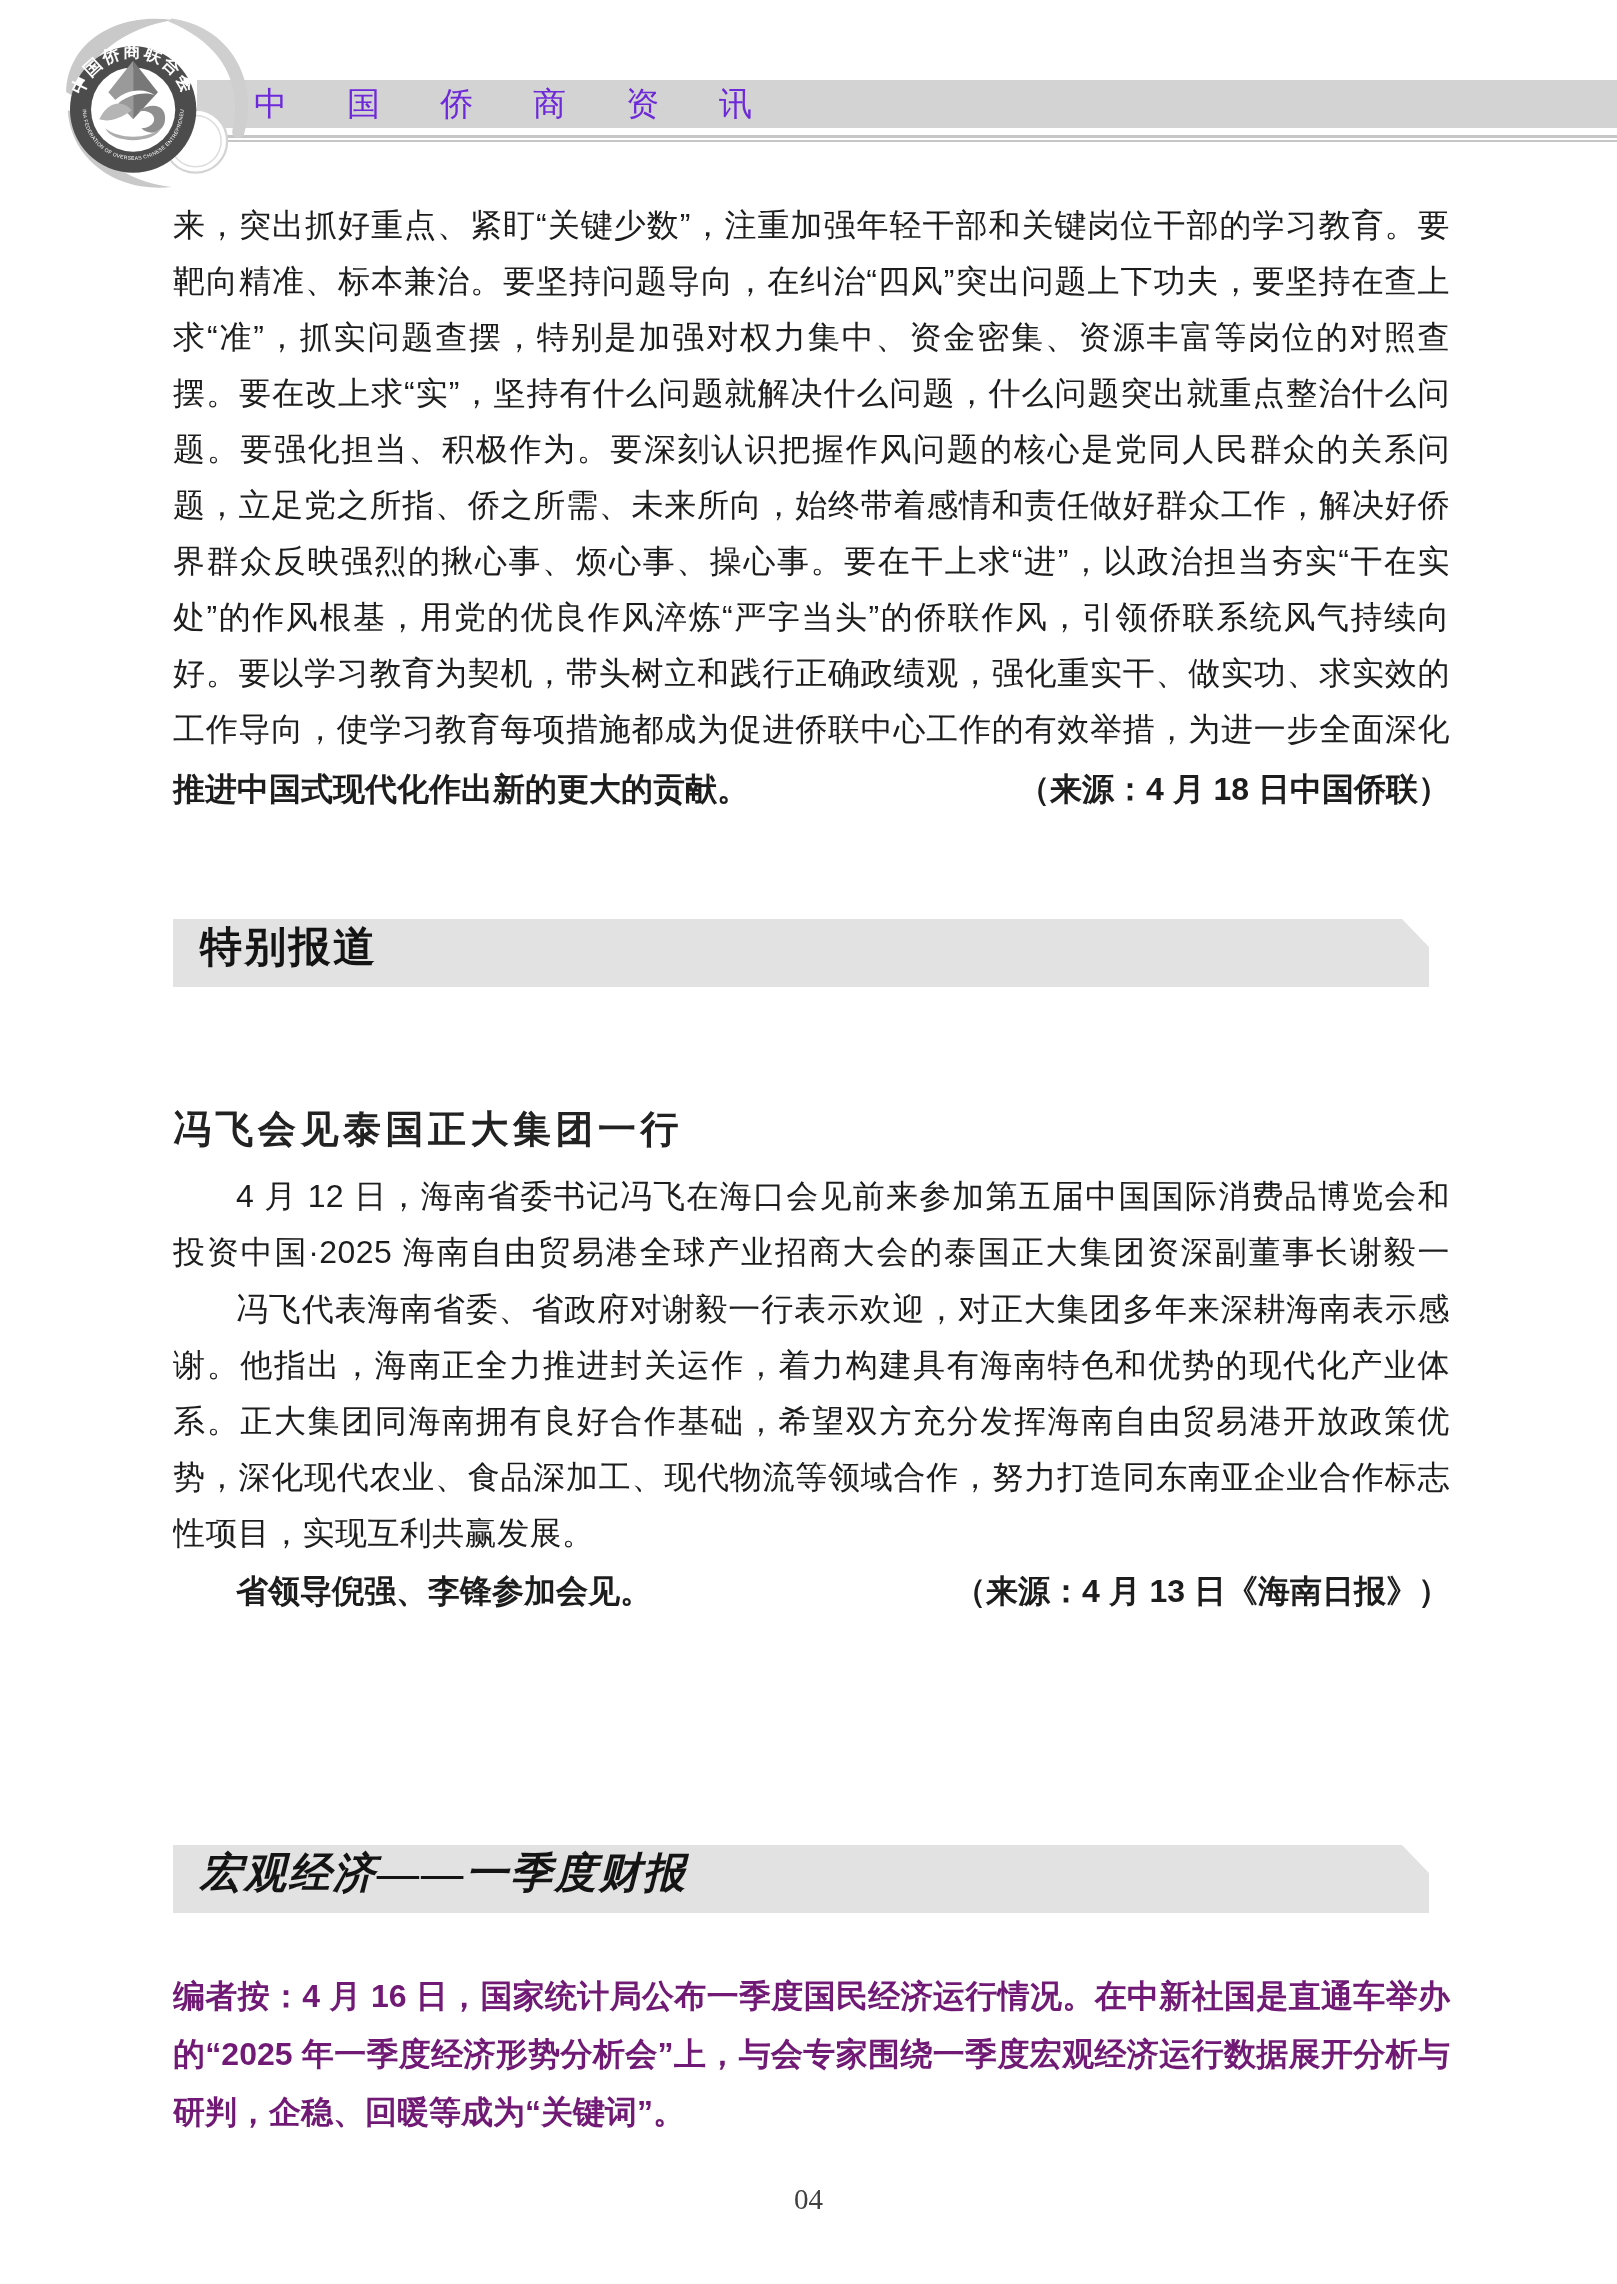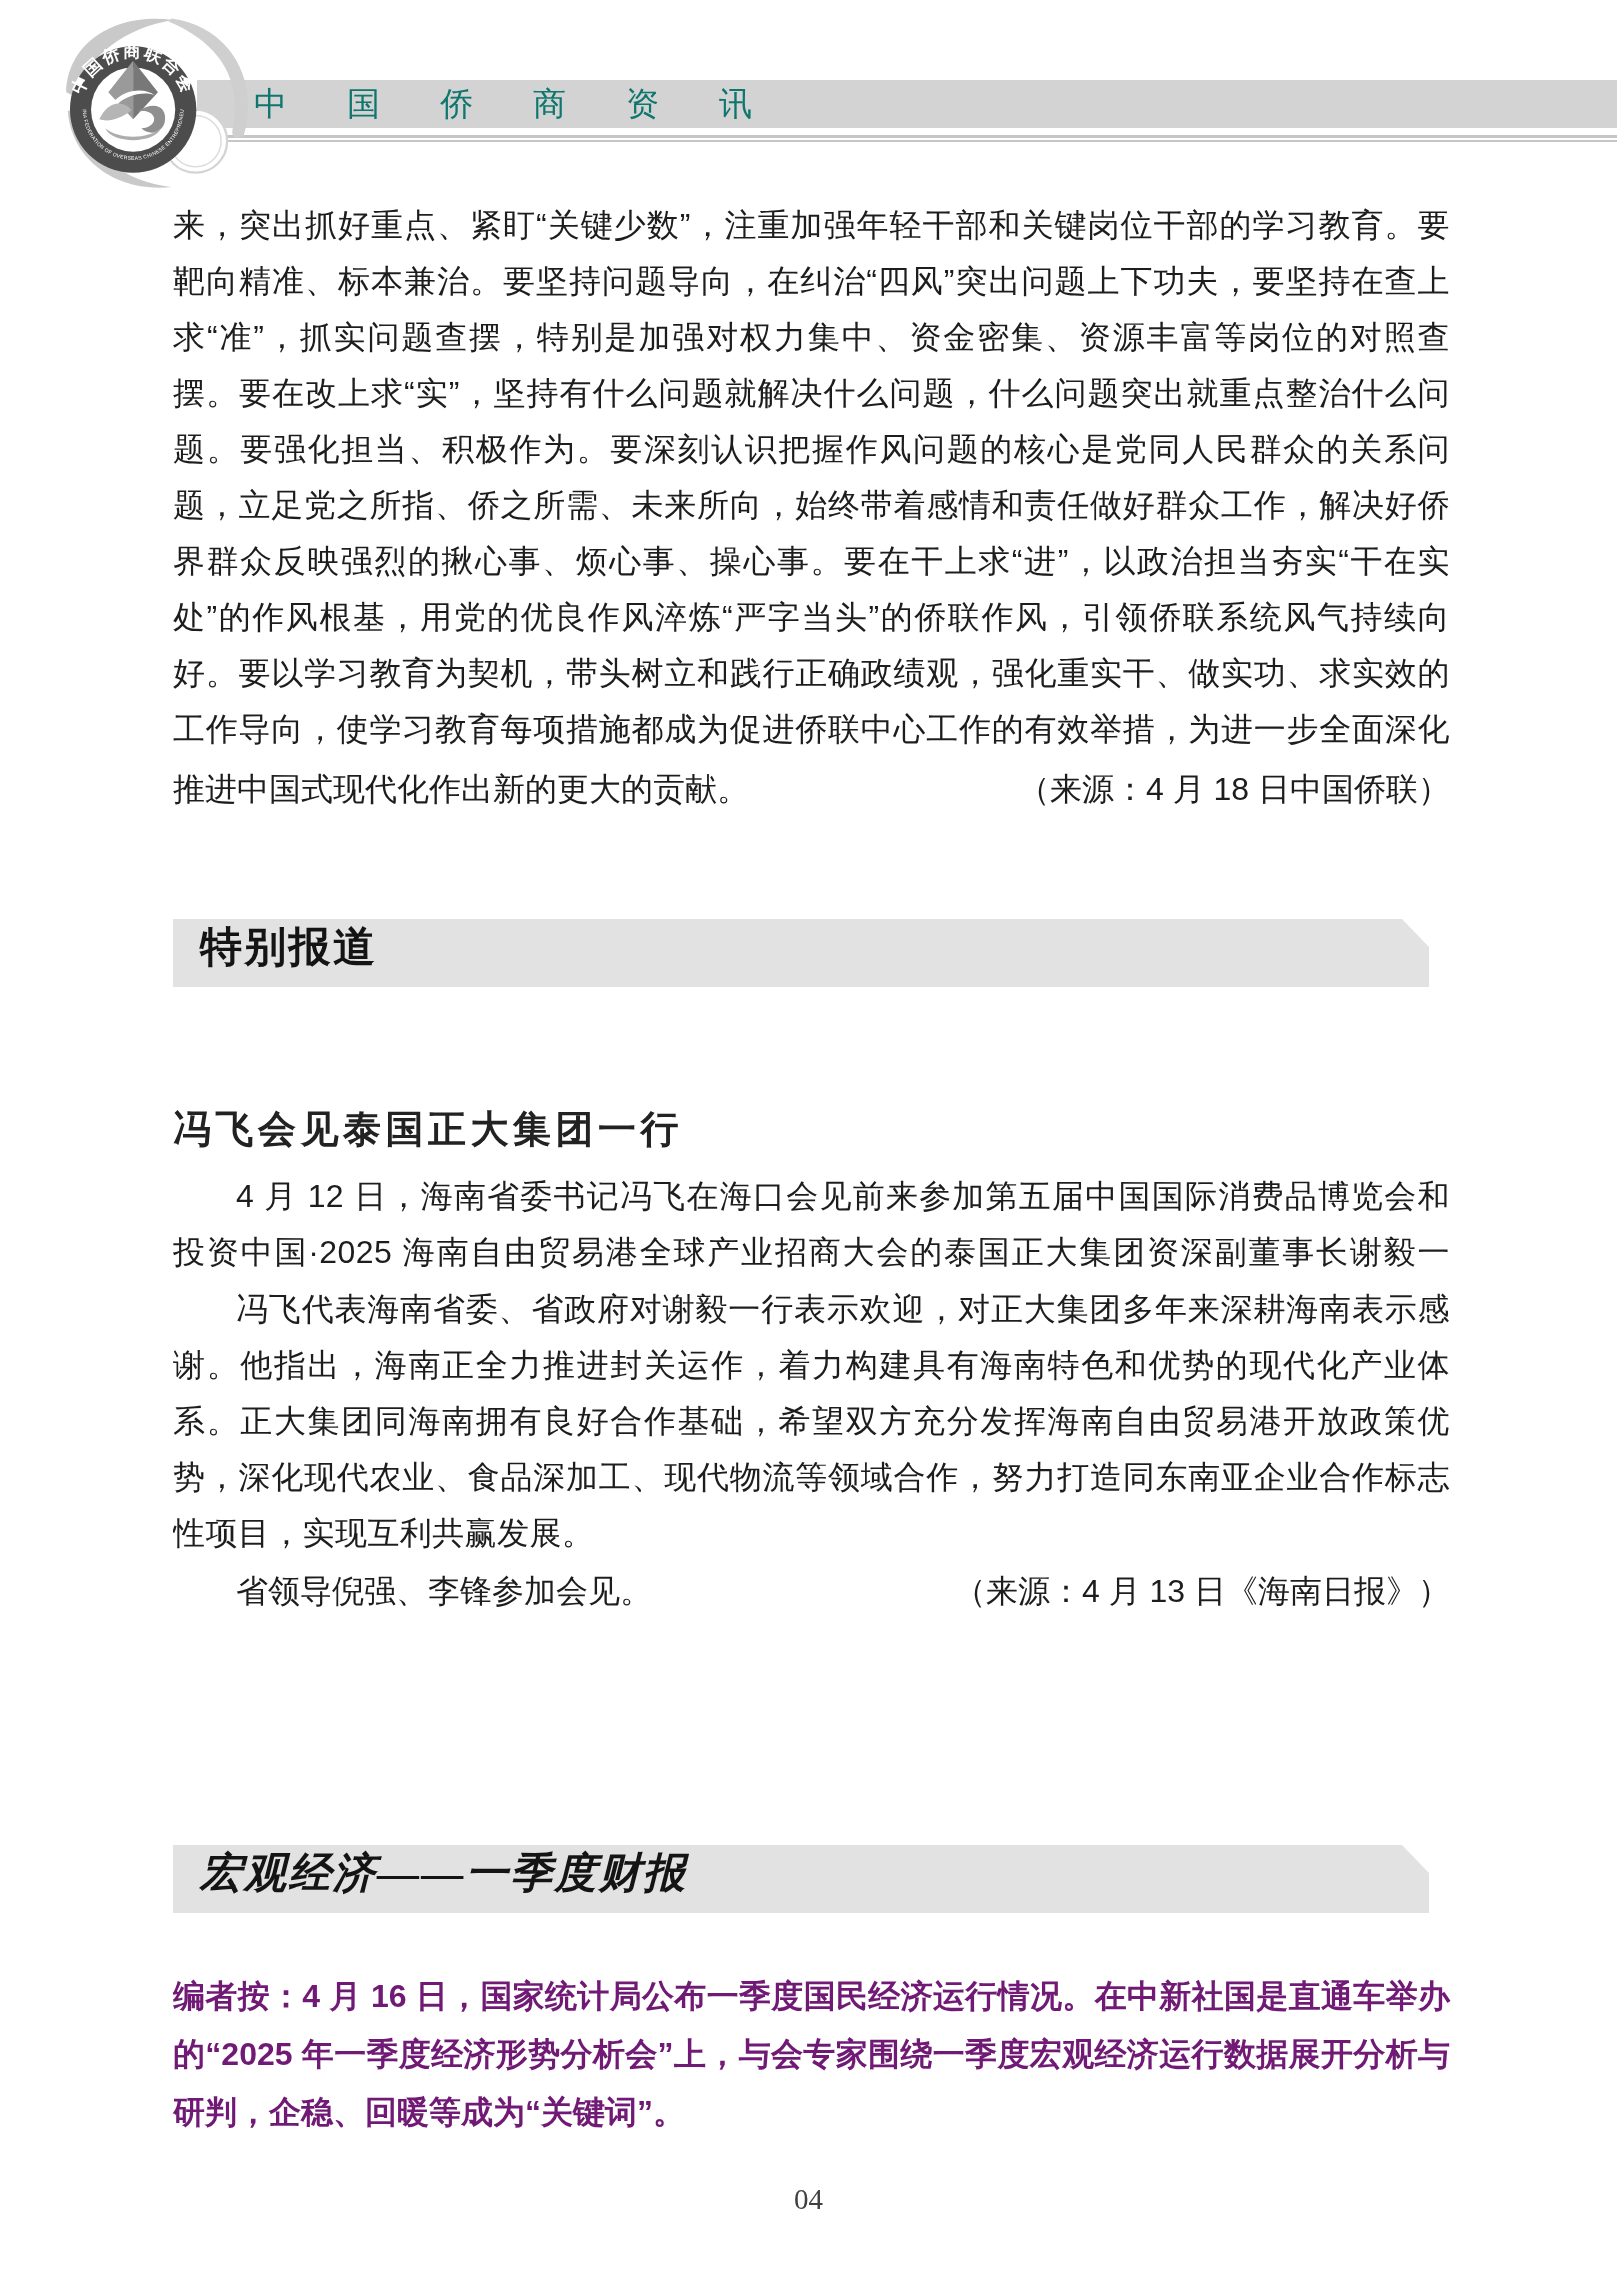--- a/index.html
+++ b/index.html
@@ -2,33 +2,33 @@
 <html style="font-size:12px"><head>
 <meta charset="utf-8">
 <style>
   html,body{margin:0;padding:0;background:#ffffff;}
   .page{position:relative;width:1617px;height:2284px;background:#ffffff;overflow:hidden;
         font-family:"Liberation Sans", sans-serif;color:#1d1d1d;}
 
   
   .masthead-bar{position:absolute;left:197px;right:0;top:80px;height:48px;background:#d3d3d3;z-index:1;}
   .masthead-text{display:block;font-size:33px;line-height:48px;letter-spacing:60px;
-                 padding-left:57px;color:#0f766e;white-space:nowrap;}
+                 padding-left:57px;color:#6d28d9;white-space:nowrap;}
   .rule{position:absolute;left:197px;right:0;background:#c6c6c6;z-index:1;}
   .rule-a{top:135px;height:3px;}
   .rule-b{top:140px;height:2.3px;}
   .logo{position:absolute;left:45px;top:7.5px;width:256px;height:188px;z-index:2;}
 
   
   .bodytext{font-size:32px;line-height:56px;text-align:justify;text-align-last:left;
             word-break:break-all;letter-spacing:0.4px;}
   .block{position:absolute;left:173px;width:1277px;}
   .clip{overflow:hidden;margin:0;}
   .line-flex{display:flex;justify-content:space-between;align-items:baseline;line-height:56px;font-size:32px;}
-  .line-flex span{white-space:nowrap;}
+  .line-flex span{white-space:nowrap;font-weight:bold;}
   .indent{text-indent:63px;}
   .indent-inline{padding-left:63px;}
 
   
   .lead{top:197px;}
   .lead .clip{height:564px;}
 
   .banner{position:absolute;left:173px;width:1256px;height:68px;background:#e2e2e2;
           clip-path:polygon(0 0, calc(100% - 27px) 0, 100% 28px, 100% 100%, 0 100%);}
   .banner-special{top:919px;}

